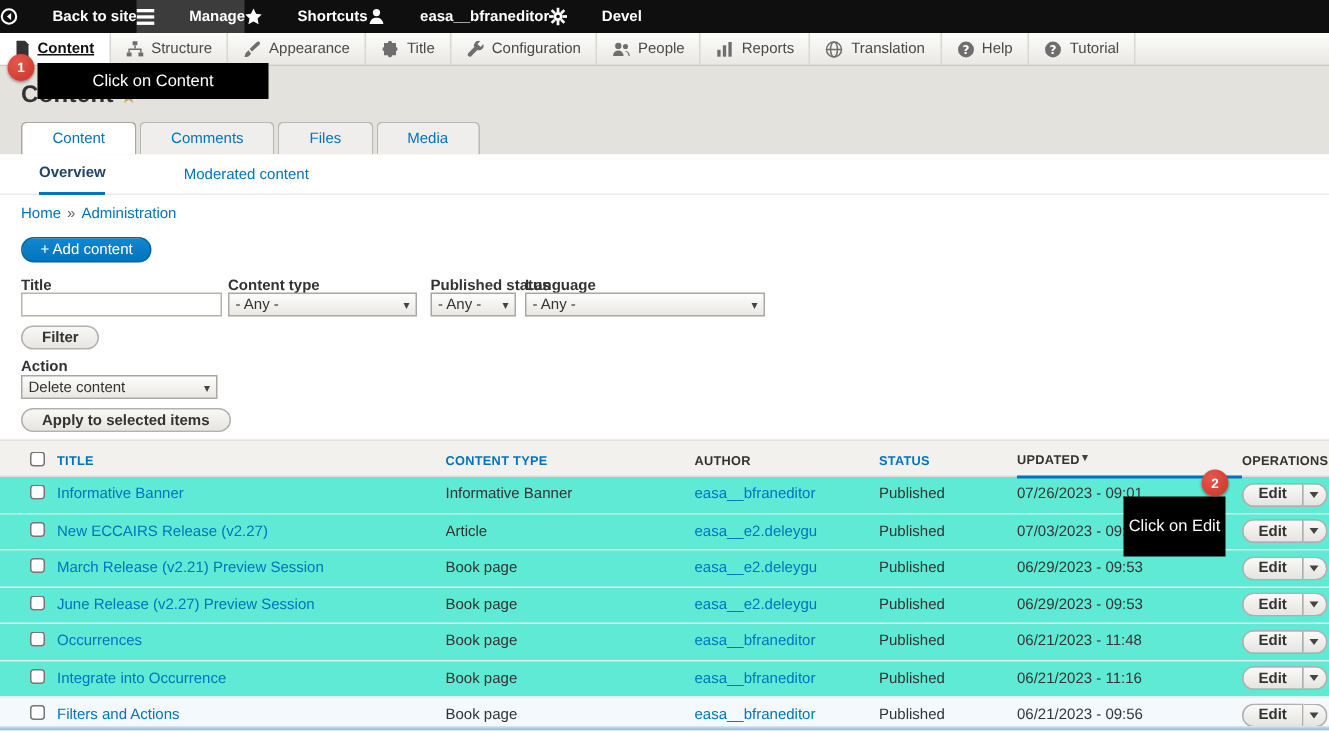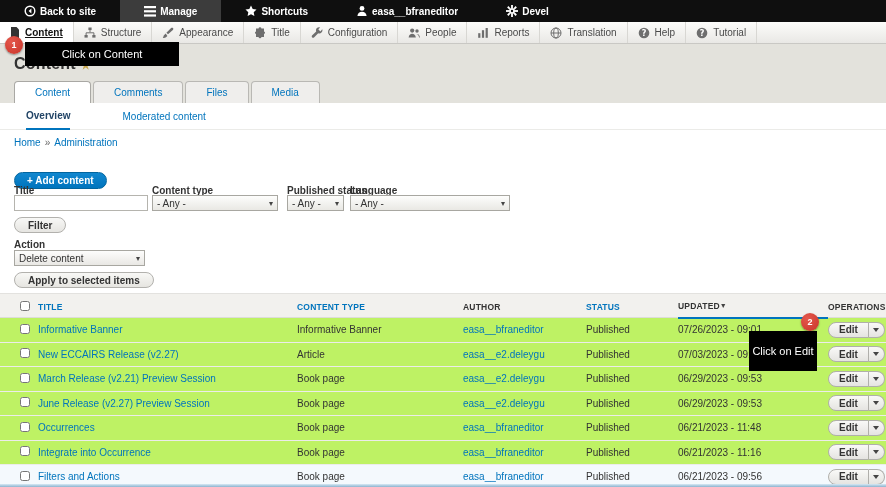--- a/index.html
+++ b/index.html
@@ -3,21 +3,21 @@
 <meta charset="utf-8">
 <style>
   * { margin:0; padding:0; box-sizing:border-box; }
   html,body { width:886px; height:487px; overflow:hidden; background:#fff;
     font-family:"Liberation Sans", sans-serif; }
   .stage { position:relative; width:886px; height:487px; }
 
   
   .admin-bar { position:absolute; left:0; top:0; width:886px; height:22px;
     background:#0f0f0f; display:flex; align-items:stretch; }
-  .admin-item { display:flex; align-items:center; gap:4px; padding:0 24px;
+  .admin-item { display:flex; align-items:center; gap:23px; padding:0 0;
     color:#fff; font-size:10px; font-weight:bold; cursor:pointer; }
   .admin-item.active { background:#3c3c3c; }
   .admin-item svg { display:block; }
 
   
   .toolbar { position:absolute; left:0; top:22px; width:886px; height:22px;
     background:linear-gradient(#fcfcfa,#e9e8e5); border-bottom:1px solid #c9c8c4;
     display:flex; align-items:stretch; }
   .tool-item { display:flex; align-items:center; gap:5px; padding:0 10px;
     font-size:10px; color:#4a4a4a; border-right:1px solid #d8d7d3; cursor:pointer; }
@@ -46,24 +46,24 @@
     align-items:center; cursor:pointer; }
   .subtab.active { border-bottom:2px solid #0074bd; font-weight:bold; color:#246; }
 
   
   .breadcrumb { position:absolute; left:14px; top:137px; font-size:10px;
     color:#555; }
   .breadcrumb a { color:#0074bd; text-decoration:none; cursor:pointer; }
   .crumb-sep { margin:0 4px; color:#666; }
 
   
-  .add-btn { position:absolute; left:14px; top:172px; height:17px;
+  .add-btn { position:absolute; left:14px; top:158px; height:17px;
     padding:0 12px; background:linear-gradient(#1187cf,#0074bd);
     border:1px solid #02659f; border-radius:10px; color:#fff;
-    font-size:10px; font-weight:bold; display:flex; align-items:center;
+    font-size:10px; font-weight:normal; display:flex; align-items:center;
     cursor:pointer; font-family:inherit; }
 
   
   .f-label { position:absolute; font-size:10px; font-weight:bold; color:#333; }
   .f-input { position:absolute; height:16px; border:1px solid #b5b4ae;
     background:#fff; font-size:10px; padding:0 4px; font-family:inherit; }
   .f-select { position:absolute; height:16px; border:1px solid #a8a7a1;
     background:linear-gradient(#fdfdfc,#e9e8e4); font-size:10px;
     display:flex; align-items:center; padding:0 4px; color:#333;
     cursor:pointer; }
@@ -82,21 +82,21 @@
   .thead { height:25px; background:#f2f1ee; border-top:1px solid #e3e2df;
     border-bottom:1px solid #dddcd9; font-size:8.5px; font-weight:bold;
     letter-spacing:.2px; }
   .th { color:#333; white-space:nowrap; }
   .th.sortable { color:#0074bd; cursor:pointer; }
   .th-updated { position:relative; height:25px; display:flex;
     align-items:center; justify-content:flex-start; padding-right:22px;
     border-bottom:2px solid #0074bd; cursor:pointer; }
   .sort-caret { font-size:7px; color:#444; }
   .td { white-space:nowrap; overflow:hidden; }
-  .body-row { height:24.5px; border-bottom:1px solid #ececea; background:#bef264; }
+  .body-row { height:24.5px; border-bottom:1px solid #ececea; background:#5eead4; }
   .body-row.tinted { background:#f4f9fd; }
   .col-check { padding-left:20px; }
   .col-check input { width:10px; height:10px; cursor:pointer; }
   a.link { color:#0074bd; text-decoration:none; cursor:pointer; }
   .cell-text { color:#333; }
 
   .split-btn { display:inline-flex; }
   .edit-btn { height:16px; padding:0 10px; font-size:10px; font-weight:bold;
     color:#333; background:linear-gradient(#f9f9f7,#e5e4e1);
     border:1px solid #b0afab; border-radius:10px 0 0 10px; cursor:pointer;

